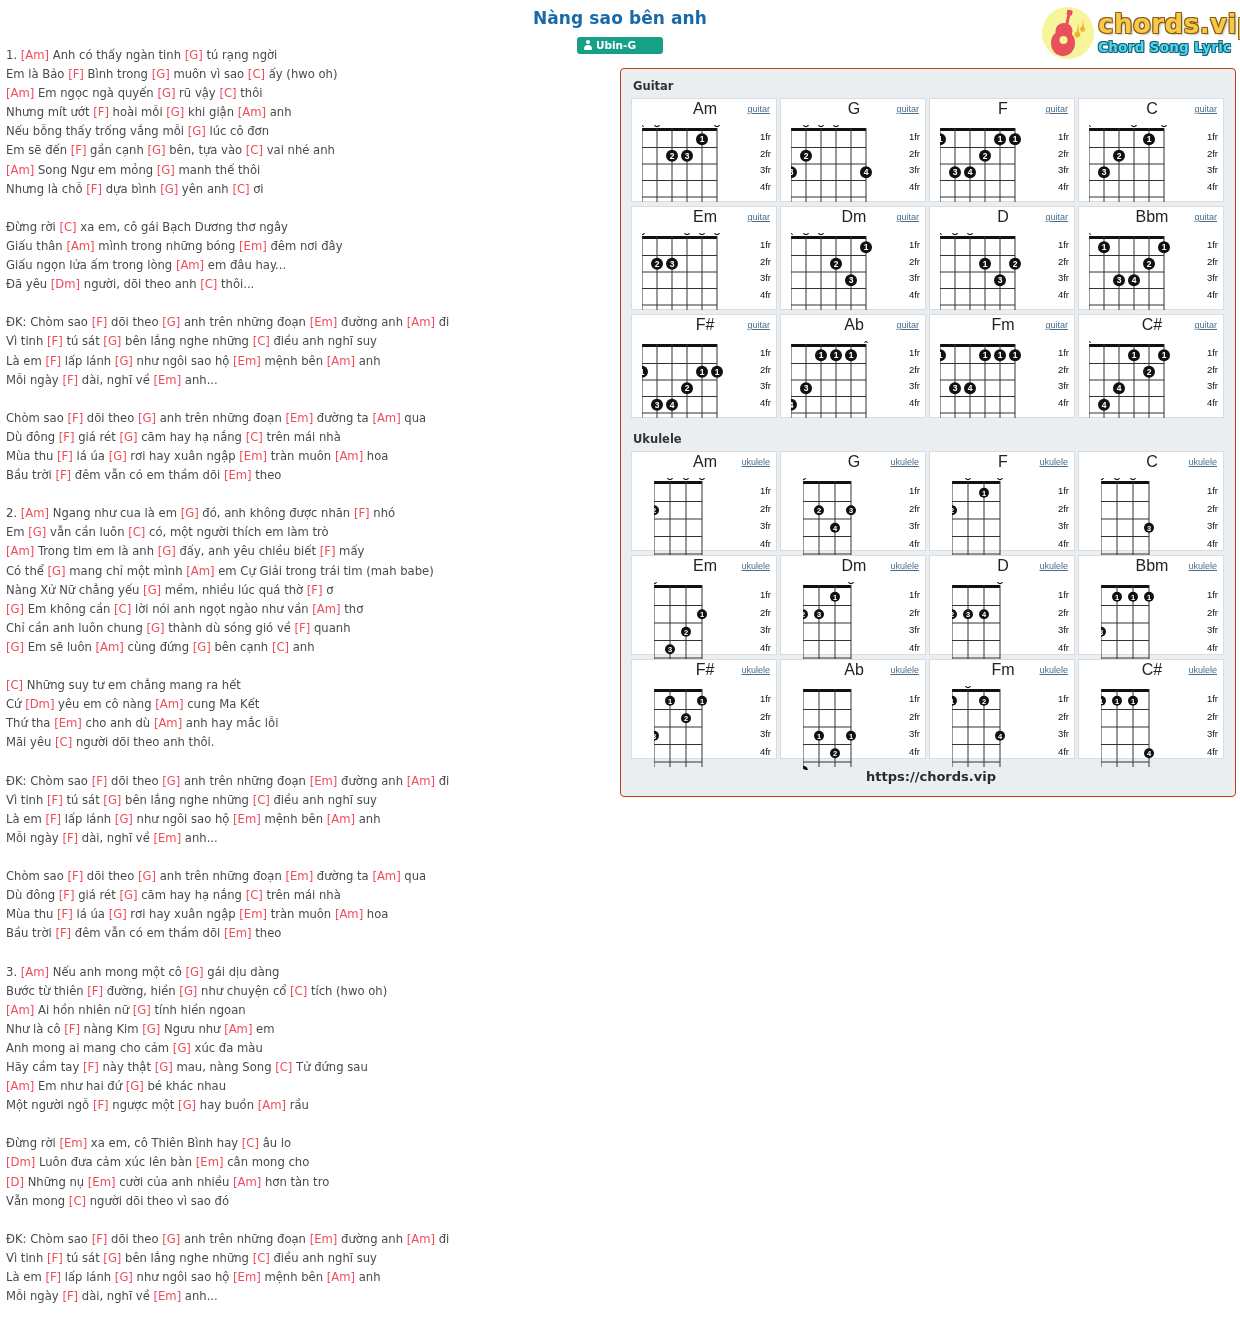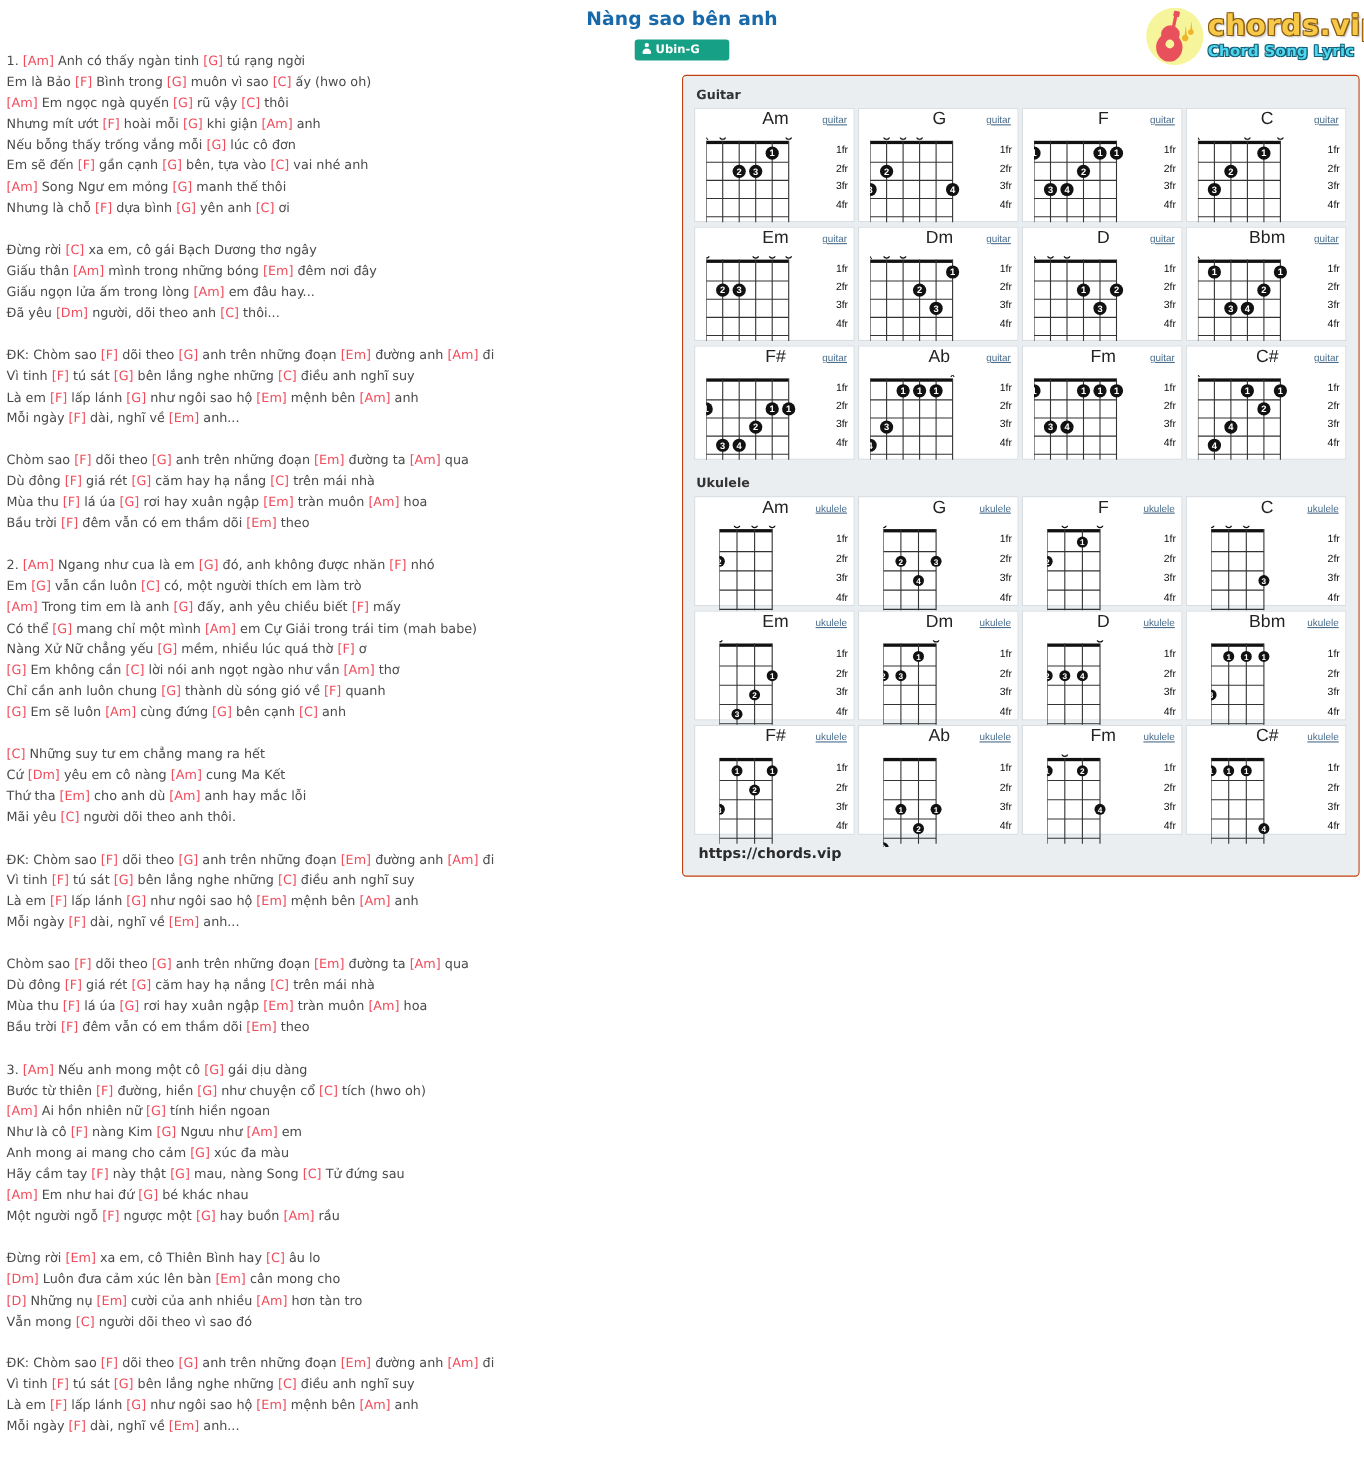--- a/index.html
+++ b/index.html
@@ -131,20 +131,21 @@
     font-size:9.5px; font-weight:normal; color:#111;
     font-family:"Liberation Sans", sans-serif;
     text-align:right;
     line-height:16.5px;
   }
   .fret-labels.uk{ top:30px; line-height:17.5px; }
   .site-url{
     font-size:13px; font-weight:bold; color:#2b2b2b;
     margin:6px 0 0 4px;
     font-family:"DejaVu Sans", sans-serif;
+    text-align:center;
   }
 </style>
 </head>
 <body>
 
 <div class="page-title">Nàng sao bên anh</div>
 
 <div class="author-row">
   <span class="author-badge">
     <span class="person-ico"></span><span>Ubin-G</span>

